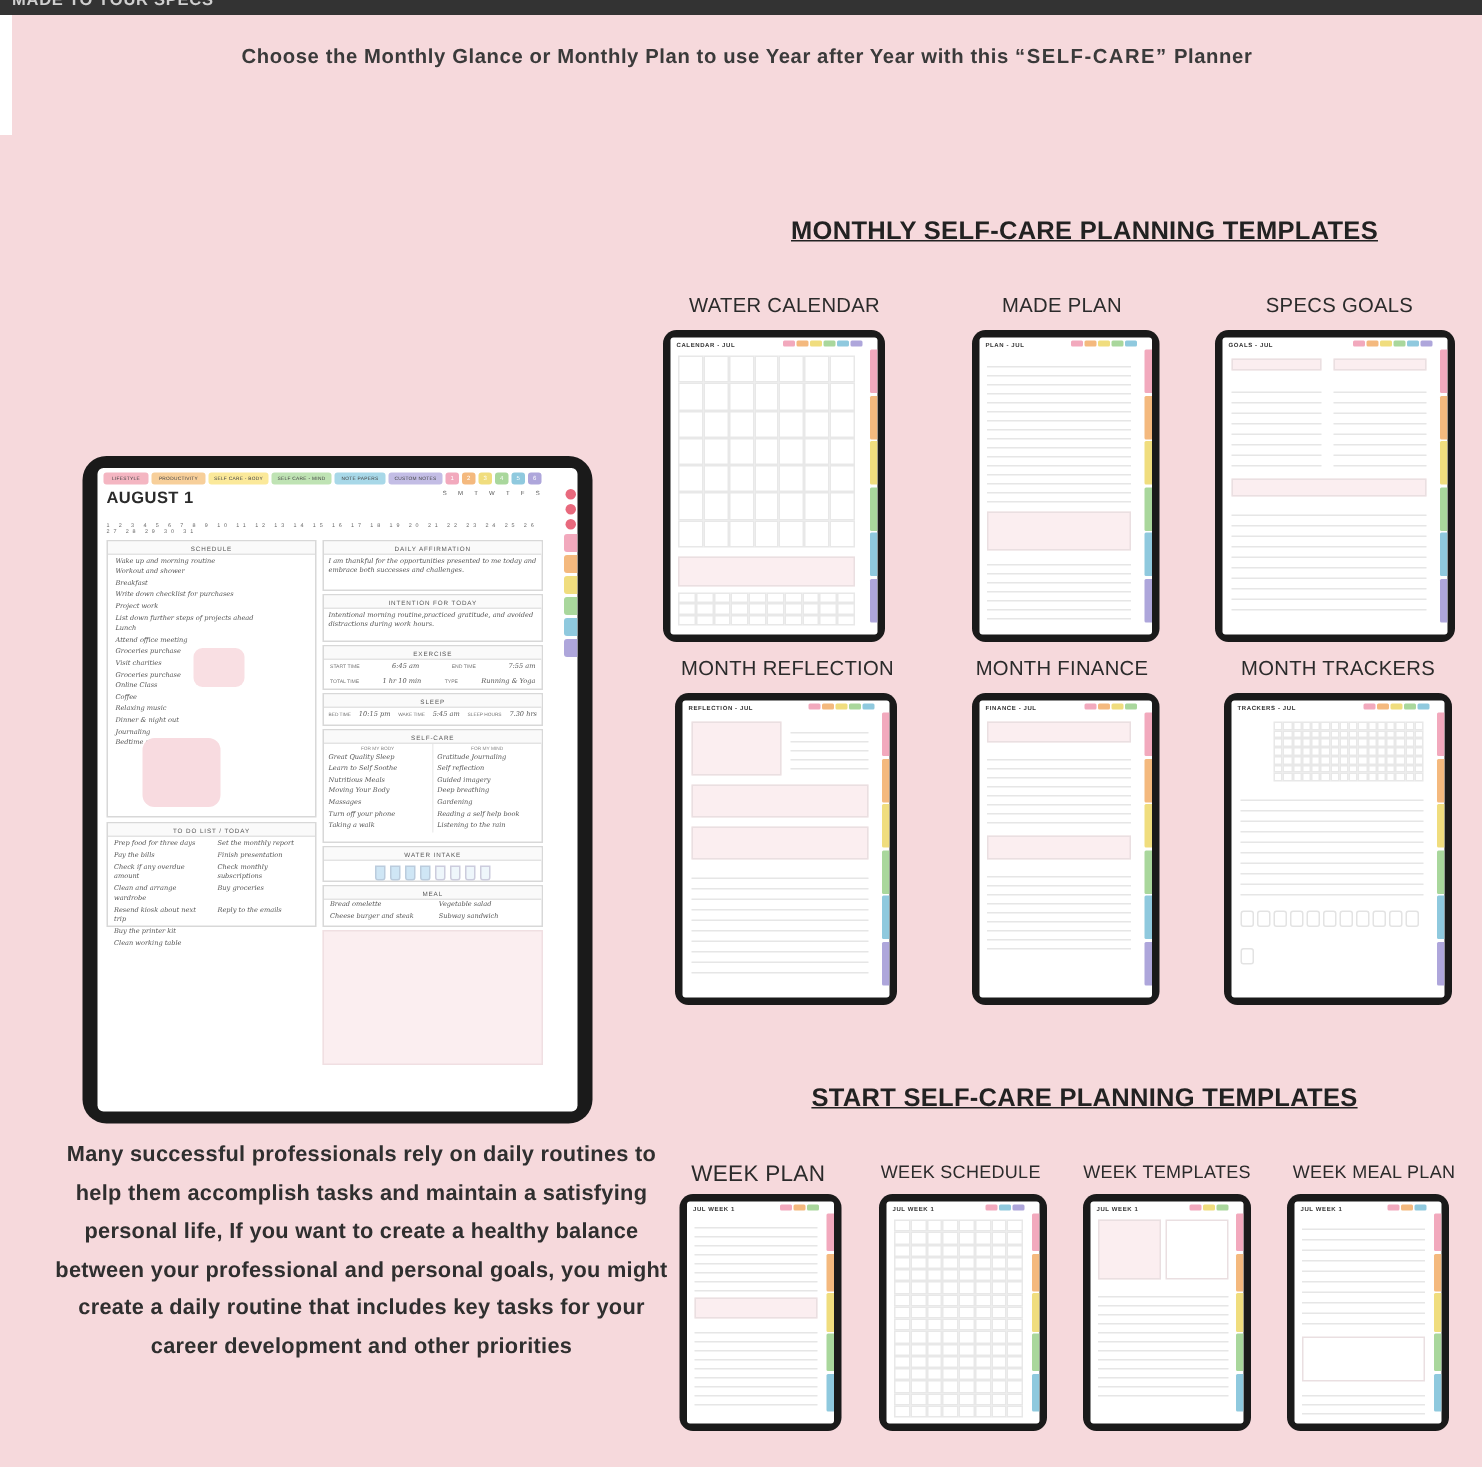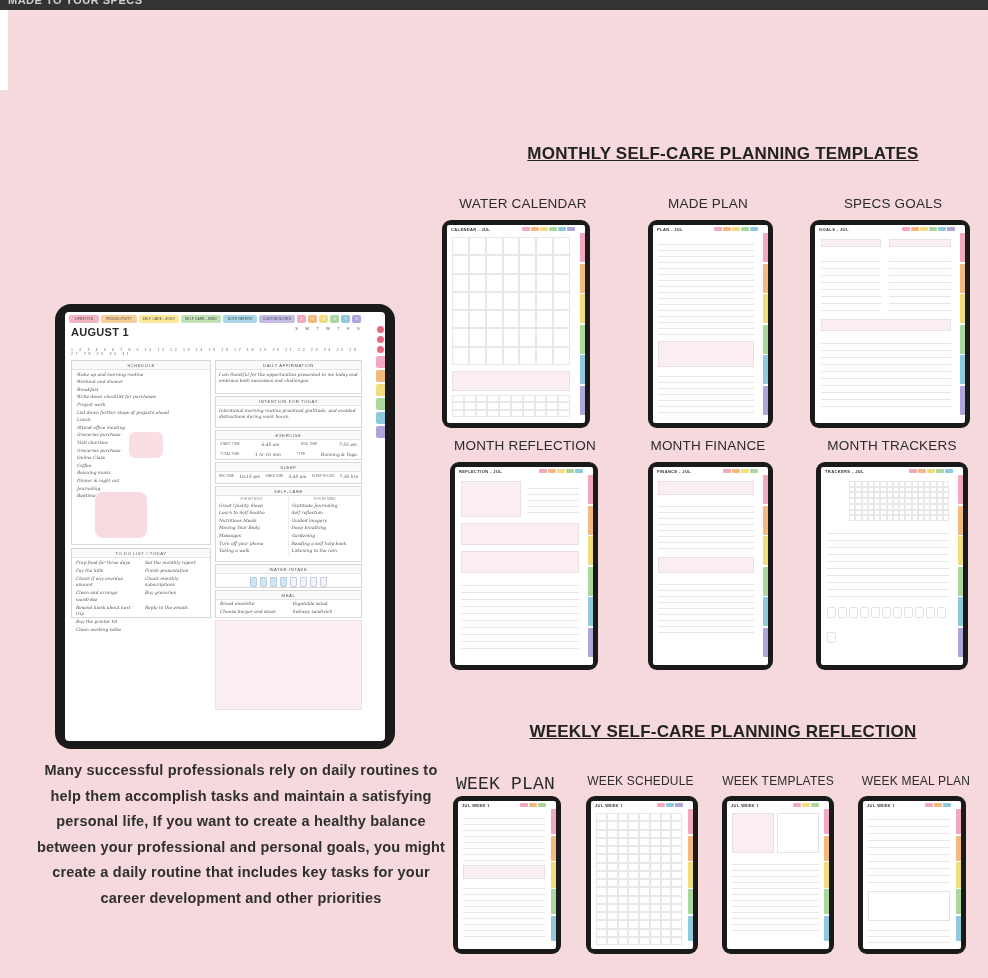--- a/index.html
+++ b/index.html
@@ -186,20 +186,23 @@
 <div id="page">
 
   <div class="topbar">
     <span class="topbar-text">MADE TO YOUR SPECS</span>
   </div>
   <div class="leftedge"></div>
 
   <div class="content">
 
 
+    <div class="subtitle">
+      <span>Choose the Monthly Glance or Monthly Plan to use Year after Year with this </span><span class="hl">“SELF-CARE”</span><span> Planner</span>
+    </div>
 
 
     <div class="tablet">
       <div class="tablet-screen">
 
         <div class="tab-strip">
           <span class="tab-chip" style="background:#f4b6c2;width:30px">LIFESTYLE</span>
           <span class="tab-chip" style="background:#f7cf9a;width:36px">PRODUCTIVITY</span>
           <span class="tab-chip" style="background:#fbe99a;width:40px">SELF CARE - BODY</span>
           <span class="tab-chip" style="background:#bfe3b4;width:40px">SELF CARE - MIND</span>
@@ -835,23 +838,23 @@
           <span style="background:#f2a9bd"></span>
           <span style="background:#f4b97e"></span>
           <span style="background:#f0dd7e"></span>
           <span style="background:#a9d79c"></span>
           <span style="background:#8fc9de"></span>
           <span style="background:#aea6db"></span>
         </div>
       </div>
     </div>
 
-    <div class="sec-head" style="left:460px; top:712px; width:510px; text-align:center;">WEEKLY SELF-CARE PLANNING REFLECTION</div>
-
-    <div class="tpl-label" style="left:430px; top:764px; width:135px; font-size:18px;font-family:Liberation Mono, monospace;">WEEK PLAN</div>
+    <div class="sec-head" style="left:460px; top:712px; width:510px; text-align:center;">START SELF-CARE PLANNING TEMPLATES</div>
+
+    <div class="tpl-label" style="left:430px; top:764px; width:135px; font-size:15px;">WEEK PLAN</div>
     <div class="tpl-label" style="left:565px; top:764px; width:135px; font-size:12px;">WEEK SCHEDULE</div>
     <div class="tpl-label" style="left:700px; top:764px; width:140px; font-size:12px;">WEEK TEMPLATES</div>
     <div class="tpl-label" style="left:838px; top:764px; width:140px; font-size:12px;">WEEK MEAL PLAN</div>
 
     <div class="device" style="left:445px; top:786px; width:108px; height:158px;">
       <div class="pg">
         <div class="pg-head">JUL WEEK 1</div>
         <div class="pg-toptabs">
           <span style="background:#f2a9bd"></span>
           <span style="background:#f4b97e"></span>

